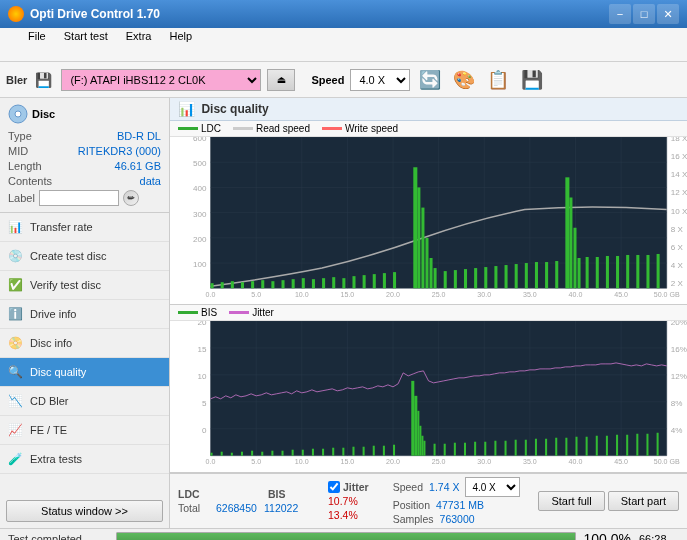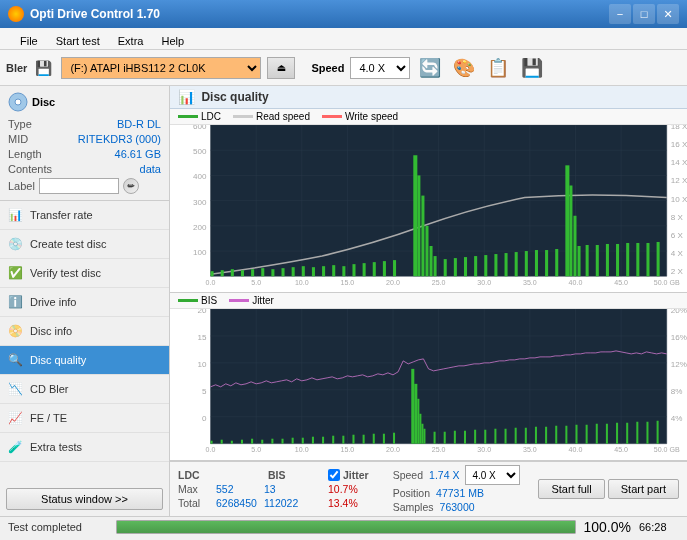--- a/index.html
+++ b/index.html
@@ -51,24 +51,24 @@
       font-size: 11px;
       display: flex;
       align-items: center;
       justify-content: center;
       border-radius: 2px;
     }
 
     
     .menubar {
       background: #f5f5f5;
-      height: 22px;
-      display: flex;
-      align-items: flex-end;
-      padding: 0 12px;
+      height: 34px;
+      display: flex;
+      align-items: flex-start;
+      padding: 0 20px;
       border-bottom: 1px solid #d0d0d0;
       gap: 2px;
     }
     .menu-item {
       padding: 2px 8px;
       cursor: pointer;
       border-radius: 2px;
       font-size: 11px;
     }
 
@@ -92,21 +92,21 @@
       height: 22px;
       display: flex;
       align-items: center;
       justify-content: center;
       font-size: 14px;
     }
     .drive-select {
       height: 22px;
       font-size: 11px;
       border: 1px solid #aaa;
-      background: #fdba74;
+      background: #f9a8d4;
       padding: 0 4px;
       width: 200px;
     }
     .eject-btn {
       width: 28px;
       height: 22px;
       background: linear-gradient(to bottom, #e8e8e8, #d0d0d0);
       border: 1px solid #aaa;
       cursor: pointer;
       display: flex;
@@ -763,25 +763,20 @@
     </div>
 
     <div class="stats-area">
 
       <div style="display: flex; flex-direction: column; gap: 2px; font-size: 10.5px;">
         <div style="display: flex; gap: 30px;">
           <span style="font-weight:600; color:#555; width:60px;">LDC</span>
           <span style="font-weight:600; color:#555; width:40px;">BIS</span>
         </div>
         <div style="display: flex; gap: 8px; align-items: center;">
-          <span style="color:#555; width:30px;">Max</span>
-          <span style="color:#0066cc; width:40px;">552</span>
-          <span style="color:#0066cc; width:30px;">13</span>
-        </div>
-        <div style="display: flex; gap: 8px; align-items: center;">
           <span style="color:#555; width:30px;">Total</span>
           <span style="color:#0066cc; width:40px;">6268450</span>
           <span style="color:#0066cc; width:30px;">112022</span>
         </div>
       </div>
 
       <div style="display: flex; flex-direction: column; gap: 2px; font-size: 10.5px; margin-left: 4px;">
         <div style="display: flex; align-items: center; gap: 3px;">
           <input type="checkbox" checked="" style="width: 12px; height: 12px;">
           <span style="font-weight:600; color:#555;">Jitter</span>

